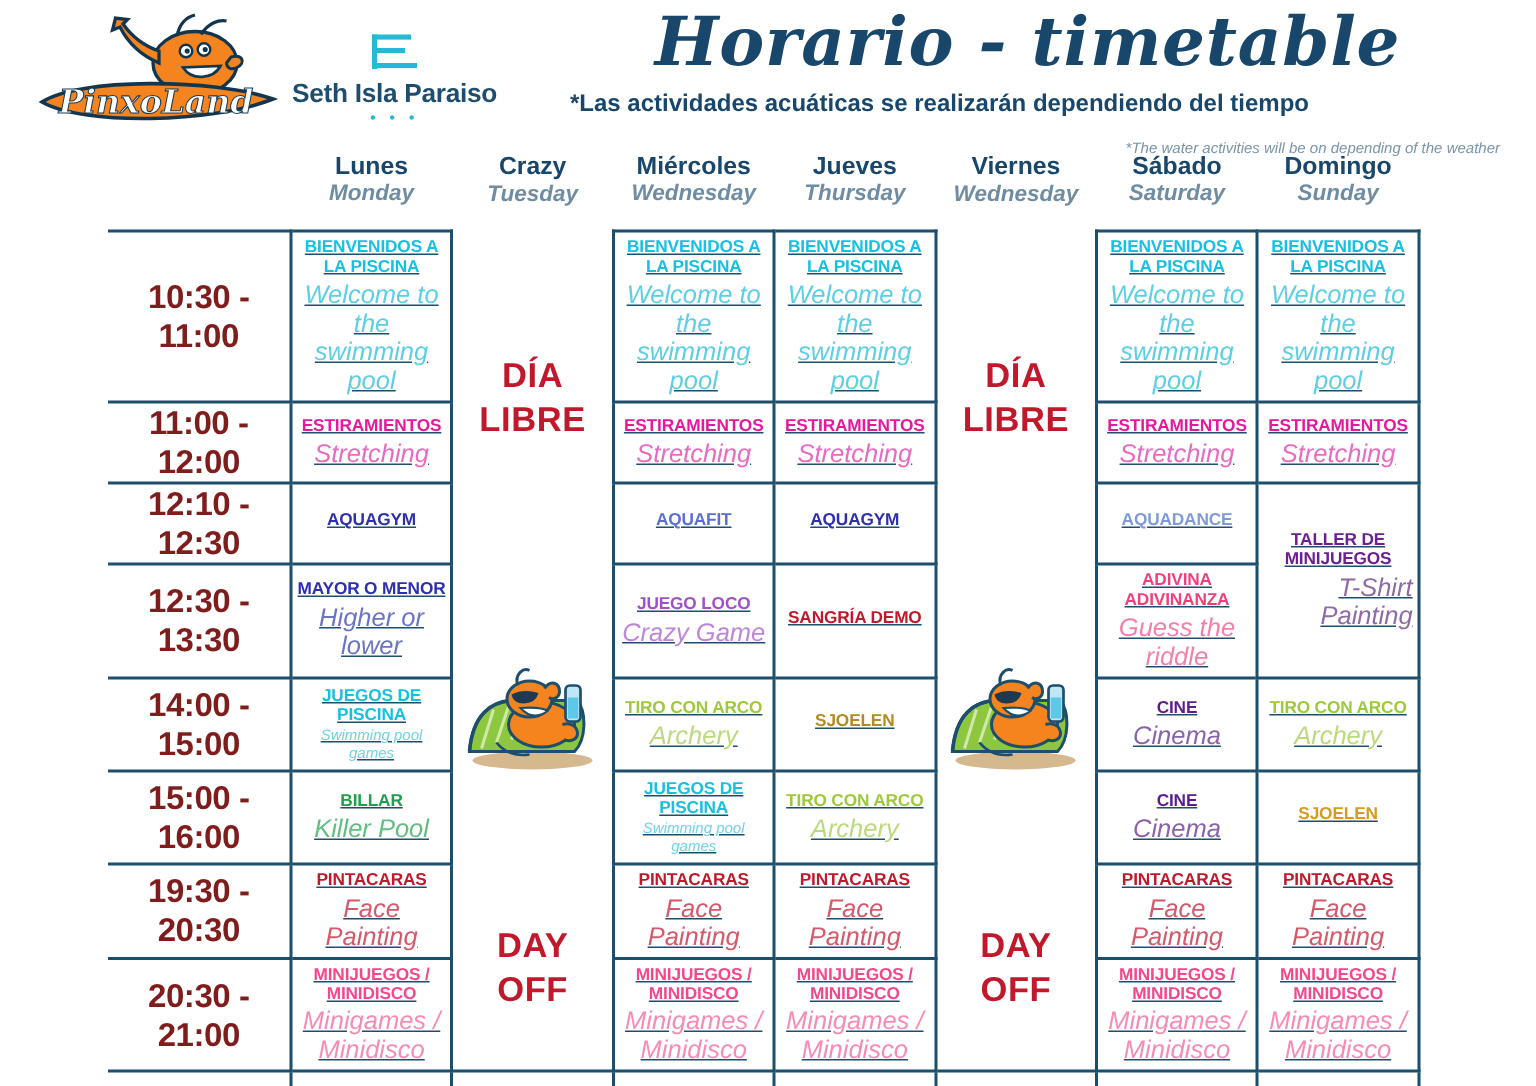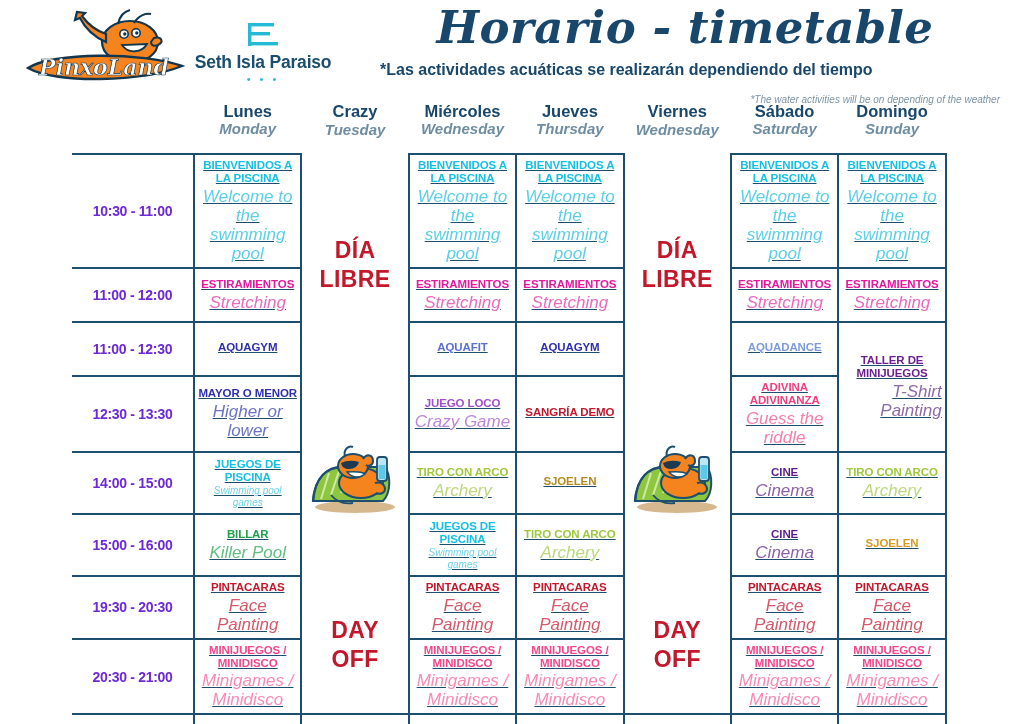--- a/index.html
+++ b/index.html
@@ -39,21 +39,21 @@
 
   th,td{padding:0;vertical-align:middle;text-align:center;}
 
   thead th{height:58px;border:0;padding-bottom:4px;}
   .dh-es{font-size:16.5px;font-weight:bold;color:#18476b;line-height:1.15;}
   .dh-en{font-size:15px;font-style:italic;color:#6f8da2;line-height:1.2;}
 
   tbody td{border:2px solid #1d4e6e;}
   tbody td.time{
     border-left:0;border-right:2px solid #1d4e6e;
-    font-size:14px;font-weight:bold;color:#6d28d9;letter-spacing:-.3px;
+    font-size:22px;font-weight:bold;color:#7f1d1d;letter-spacing:-.3px;
   }
   tbody tr td.time{border-top:2px solid #1d4e6e;border-bottom:2px solid #1d4e6e;}
   tbody td.free{border:0;}
 
   .act{padding:4px 3px;line-height:1.12;text-decoration:underline;}
   .act .es{font-size:11.5px;font-weight:bold;letter-spacing:-.1px;}
   .act .en{font-size:17px;font-style:italic;margin-top:2px;}
   .act .en.small{font-size:10px;}
 
   
@@ -240,21 +240,21 @@
             </td>
           <td>
               <div class="act">
                 <div class="es" style="color: rgb(229, 24, 158);">ESTIRAMIENTOS</div>
                 <div class="en" style="color: rgb(232, 107, 192);">Stretching</div>
               </div>
             </td>
         </tr>
 
         <tr style="height:54px">
-          <td class="time">11:00 - 12:30</td>
+          <td class="time">12:10 - 12:30</td>
           <td>
               <div class="act">
                 <div class="es" style="color: rgb(46, 47, 176);">AQUAGYM</div>
                 <div class="en"></div>
               </div>
             </td>
           <td>
               <div class="act">
                 <div class="es" style="color: rgb(90, 111, 212);">AQUAFIT</div>
                 <div class="en"></div>

